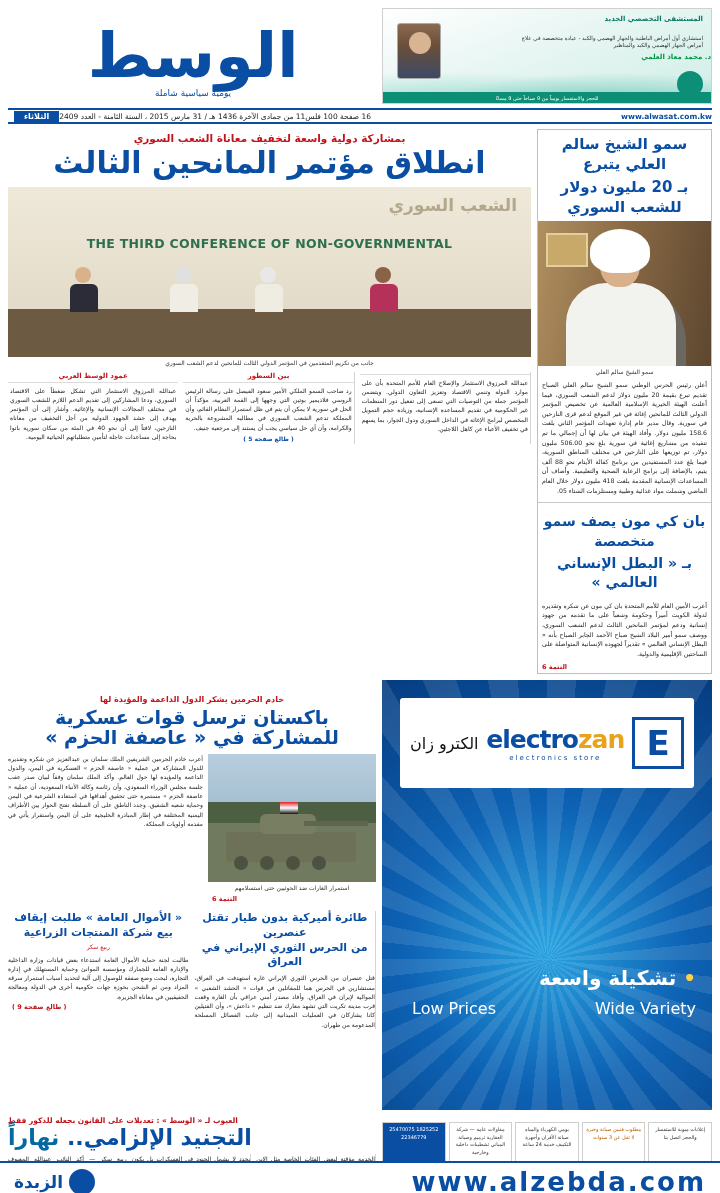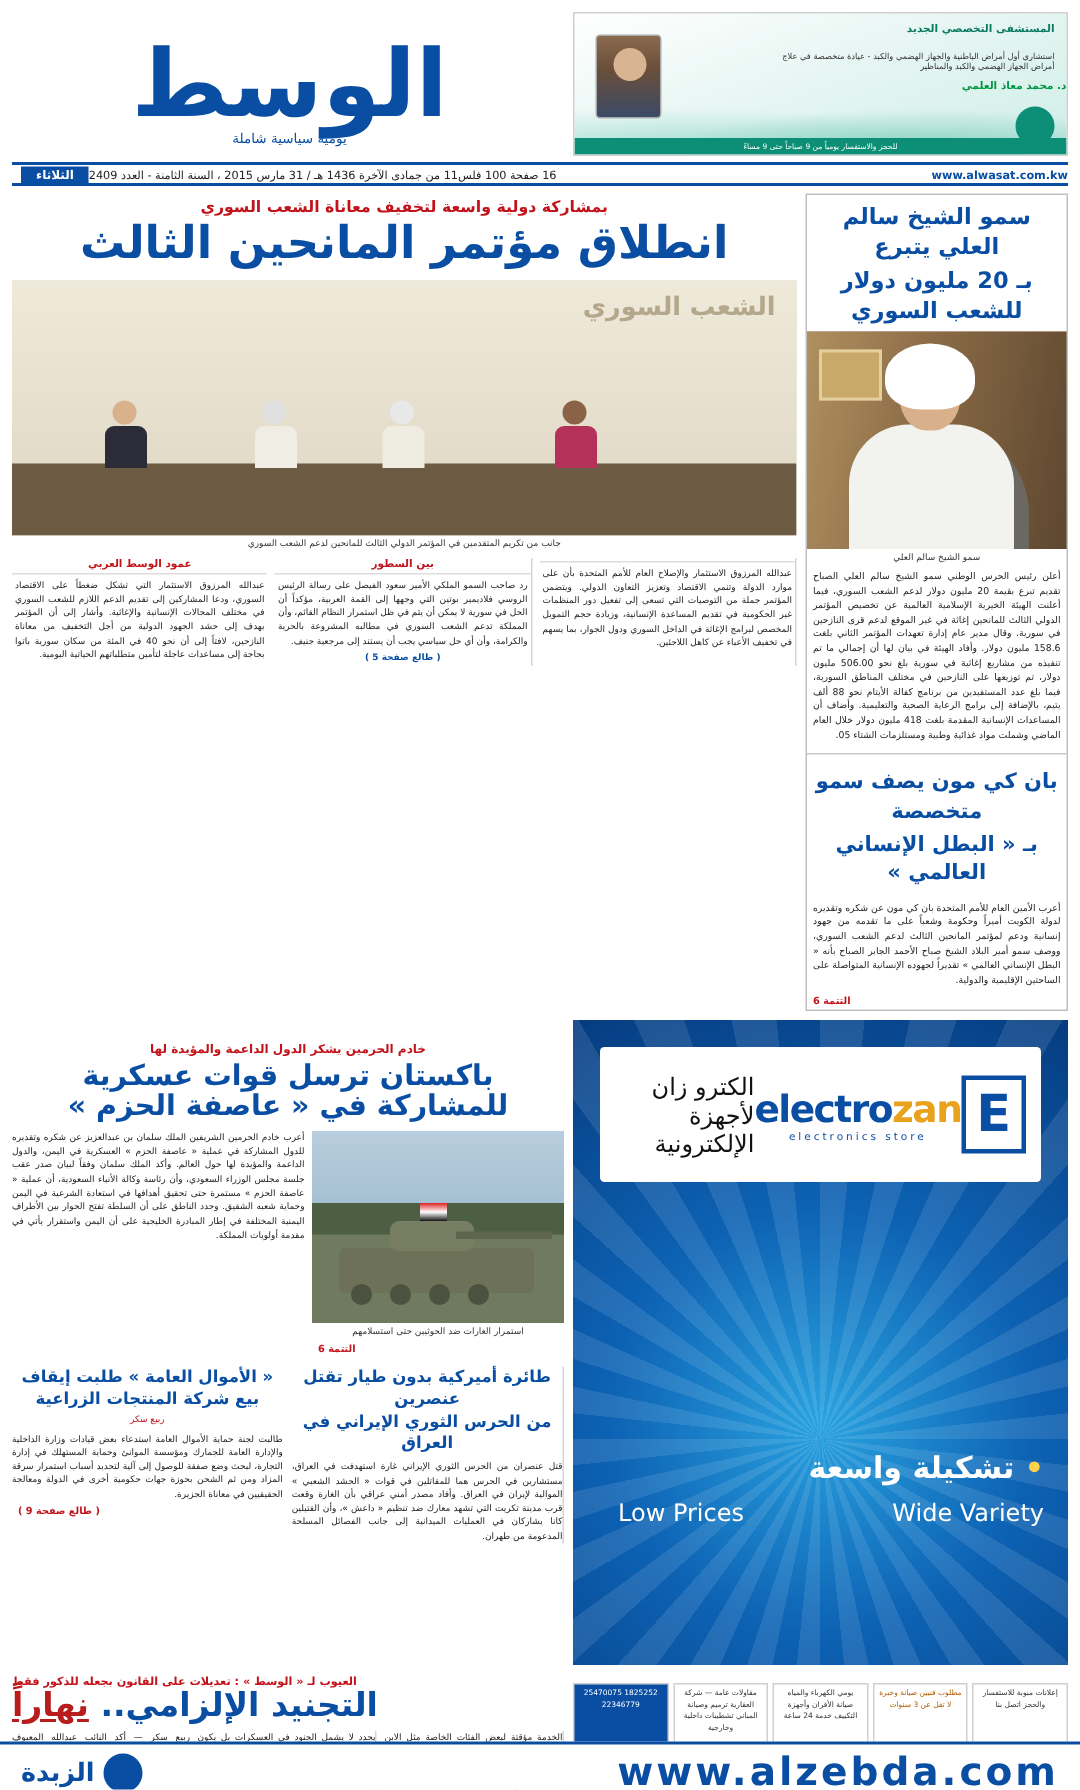--- a/index.html
+++ b/index.html
@@ -141,21 +141,21 @@
   .bl { width:330px; }
   .br { flex:1; }
   .ad-strip2 { display:flex; gap:3px; height:48px; margin-top:6px; }
   .ad-cell { flex:1; border:1px solid #cfcfcf; font-size:5px; color:#333; padding:3px; text-align:center; line-height:1.5;}
   .ad-cell.blue { background:#0a4ea3; color:#fff; }
   .ad-cell.orange { color:#b35c00; }
 
   .cons-head { text-align:left; }
   .cons-head .tag { font-size:7.5px; color:#c2121a; font-weight:bold; }
   .cons-head .big { font-size:22px; font-weight:bold; color:#0a4ea3; }
-  .cons-head .big .k { color:#b91c1c;text-decoration:underline; }
+  .cons-head .big .k { color:#0369a1; }
   .threecols { display:flex; gap:5px; margin-top:4px;}
   .threecols .c { flex:1; font-size:6px; line-height:1.55; text-align:justify; color:#222;}
 
   
   .footer { position:absolute; left:0; bottom:0; width:720px; height:40px; background:#fff; border-top:2px solid #0a4ea3;
     display:flex; align-items:center; justify-content:space-between; padding:0 14px; }
   .footer .url { font-size:26px; font-weight:bold; color:#0a4ea3; letter-spacing:2px; direction:ltr;}
   .footer .zb { display:flex; align-items:center; gap:6px;}
   .footer .zb .t { font-size:17px; font-weight:bold; color:#0a4ea3;}
   .footer .zb .m { width:26px;height:26px;border-radius:50%; background:#0a4ea3; }
@@ -213,20 +213,21 @@
     </div>
 
     <div class="col-left">
       <div class="kicker">بمشاركة دولية واسعة لتخفيف معاناة الشعب السوري</div>
       <div class="bighead">انطلاق مؤتمر المانحين الثالث</div>
 
       <div class="conf-photo">
         <div class="backdrop"></div>
         <div class="banner-ar">الشعب السوري</div>
         <div class="banner-en">
+          <div>THE THIRD CONFERENCE OF NON-GOVERNMENTAL</div>
         </div>
         <div class="table"></div>
         <div class="p" style="left:60px">
           <div class="h" style="background:#d9b28c"></div>
             <div class="t" style="background:#2c2c38"></div>
         </div>
         <div class="p" style="left:160px">
           <div class="h" style="background:#e0e0e0"></div>
             <div class="t" style="background:#f0ede4"></div>
         </div>
@@ -268,21 +269,20 @@
       <div class="logobox">
         <div class="ebox">E</div>
         <div class="brand">
           <div class="en">
             <span>electro</span><i>zan</i>
           </div>
           <div class="en2">electronics store</div>
         </div>
         <div style="text-align:right">
           <div class="ar">الكترو زان</div>
-          <div class="ar2">لأجهزة الإلكترونية</div>
         </div>
       </div>
       <div class="ar-big"><span class="dot">•</span> <span>تشكيلة واسعة</span></div>
       <div class="en-big">Wide Variety</div>
       <div class="en-big2">Low Prices</div>
     </div>
 
     <div class="mid-right">
       <div class="head2">خادم الحرمين يشكر الدول الداعمة والمؤيدة لها</div>
       <div class="head2b">باكستان ترسل قوات عسكرية</div>

